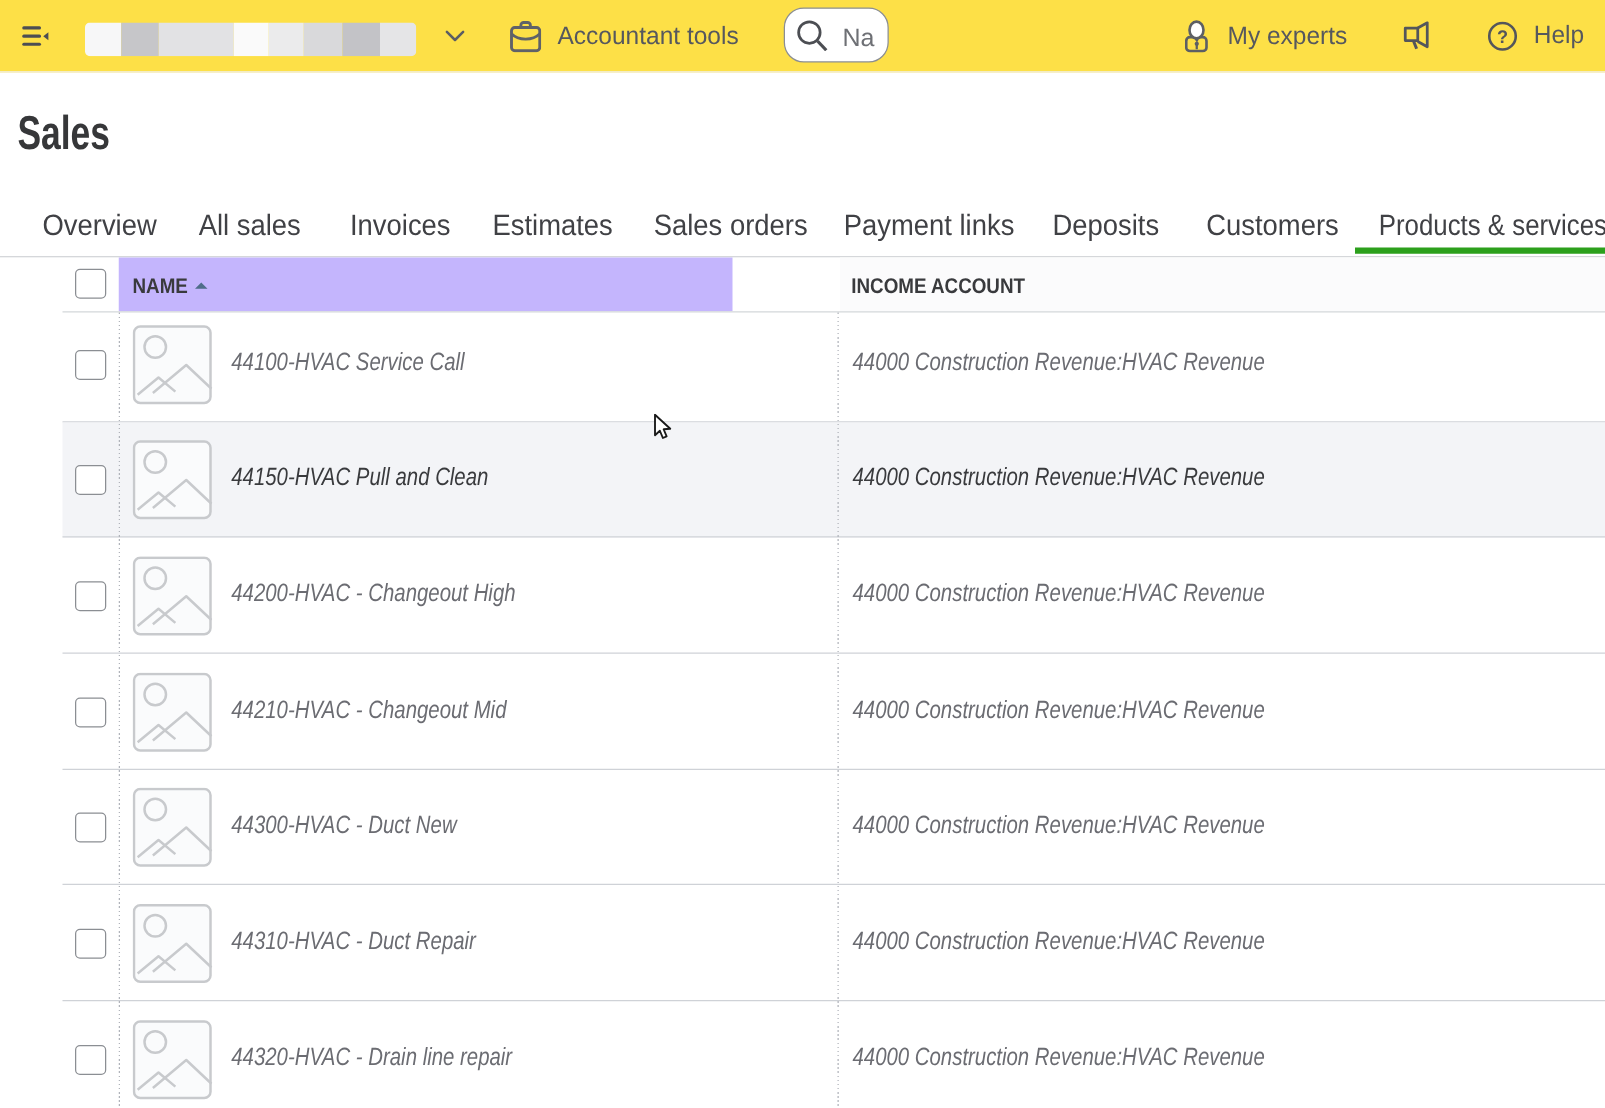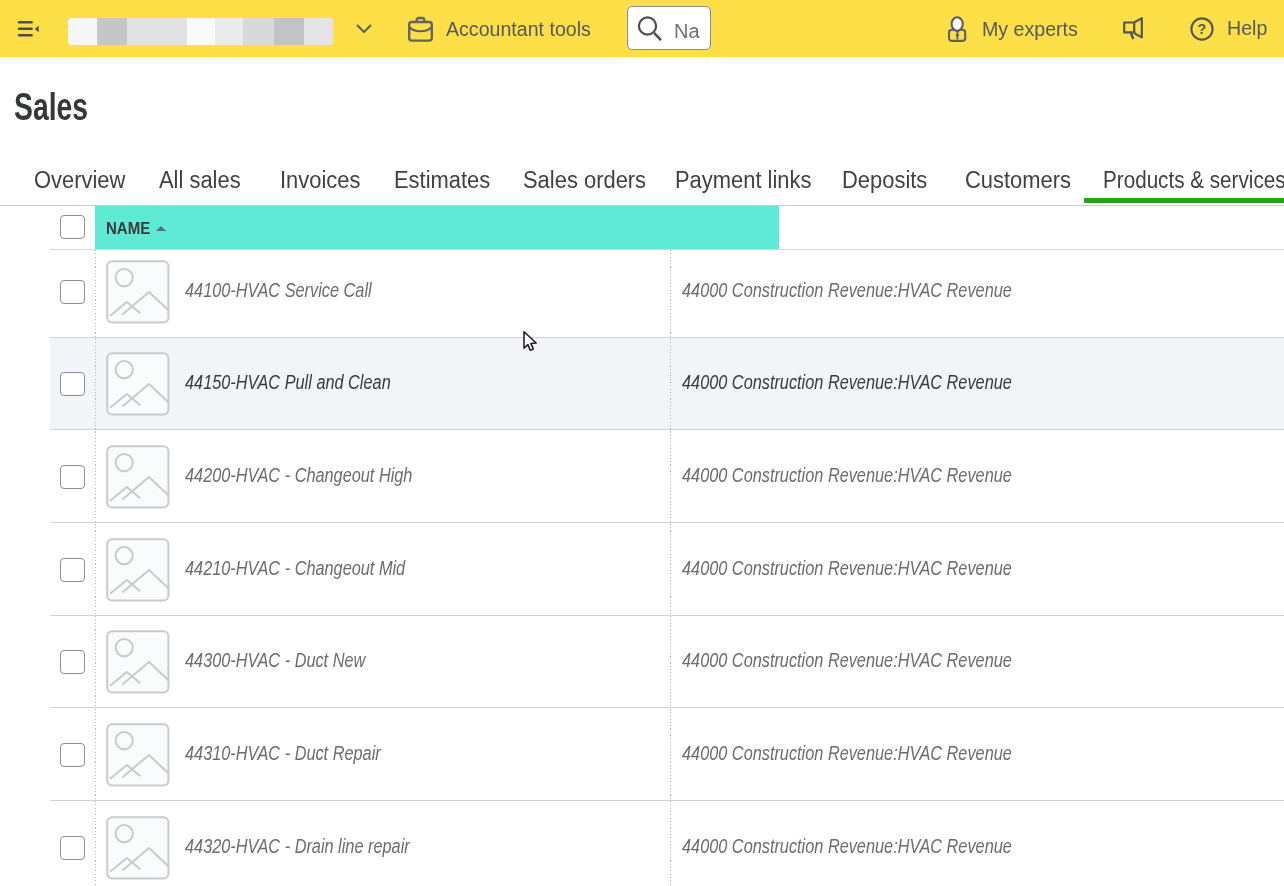--- a/index.html
+++ b/index.html
@@ -7,39 +7,39 @@
   .abs { position:absolute; }
   #stage { position:relative; width:1284px; height:886px; overflow:hidden; }
 
   
   #topbar { position:absolute; left:0; top:0; width:1284px; height:58px; background:#fde047; border-bottom:1px solid #f0f0f0; }
   .blocks { position:absolute; left:68px; top:18px; height:27px; display:flex; border-radius:4px; overflow:hidden; }
   .blocks div { height:27px; }
   .tb-label { font-size:20px; color:#56585e; transform:scaleX(0.98); transform-origin:left center; white-space:nowrap; }
 
   
-  #searchbox { position:absolute; left:627px; top:6px; width:84px; height:44px; border:1.4px solid #8b8e93; border-radius:5px; background:#fff; }
+  #searchbox { position:absolute; left:627px; top:6px; width:84px; height:44px; border:1.4px solid #8b8e93; border-radius:16px; background:#fff; }
   #searchbox span { position:absolute; left:46px; top:13px; font-size:20px; color:#6e7075; }
 
   
   #pill { position:absolute; left:735px; top:7px; width:181px; height:42px; border:2px solid #1b63e9; border-radius:21px; background:#fff; }
   #pill b { position:absolute; left:51px; top:9px; font-size:19.5px; font-weight:bold; color:#26282c; transform:scaleX(0.831); transform-origin:left center; white-space:nowrap; }
 
   
   #salesH { position:absolute; left:14px; top:85.5px; font-size:38px; font-weight:bold; color:#363739; transform:scaleX(0.745); transform-origin:left center; }
 
   
   .tab { position:absolute; top:166.5px; font-size:23.5px; color:#404145; white-space:nowrap; transform:scaleX(0.933); transform-origin:left center; }
   .tab.last { transform:scaleX(0.879); }
   #greenline { position:absolute; left:1084px; top:197.5px; width:200px; height:5px; background:#2ca01c; }
 
   
   #tbltop { position:absolute; left:0; top:205px; width:1284px; height:1.3px; background:#c7cacE; }
   #thead { position:absolute; left:0; top:206.3px; width:1284px; height:42.4px; background:#fff; }
-  #thName { position:absolute; left:95.4px; top:0; width:684px; height:42.4px; background:#5eead4; }
+  #thName { position:absolute; left:95.4px; top:0; width:491px; height:42.4px; background:#c4b5fd; }
   #thIncome { position:absolute; left:672px; top:0; width:612px; height:42.4px; background:#fbfbfc; }
   #theadB { position:absolute; left:50px; top:248.7px; width:1234px; height:1px; background:#d4d7da; }
   .hlabel { position:absolute; top:12.5px; font-weight:bold; font-size:17px; color:#393a3d; transform:scaleX(0.885); transform-origin:left center; white-space:nowrap; }
   .sortTri { position:absolute; left:60.5px; top:19.5px; width:0; height:0; border-left:5.5px solid transparent; border-right:5.5px solid transparent; border-bottom:5.5px solid #4f6d89; }
 
   #rows { position:absolute; left:0; top:245px; width:1284px; height:641px; }
   .row { position:relative; margin-left:50px; width:1234px; height:92.7px; border-bottom:1px solid #cfd2d7;font-style:italic; }
   .row.hover { background:#f3f4f7;text-align:center; }
   .row:last-child { border-bottom:none; height:80px; }
   .cb { position:absolute; left:10px; top:34.5px; width:25px; height:24px; border:1.5px solid #8b8e93; border-radius:4px; background:#fff; }
@@ -200,20 +200,23 @@
       <div class="inctxt">44000 Construction Revenue:HVAC Revenue</div>
     </div>
   </div>
 
   <div id="thead">
     <div class="cb"></div>
     <div id="thName">
       <div class="hlabel" style="left:10.9px">NAME</div>
       <div class="sortTri"></div>
     </div>
+    <div id="thIncome">
+      <div class="hlabel" style="left:8.6px">INCOME ACCOUNT</div>
+    </div>
   </div>
   <div id="theadB"></div>
 
   <div class="vdots" style="left:95px"></div>
   <div class="vdots" style="left:670px"></div>
 
   <svg class="abs" style="left:523px;top:331px;z-index:50" width="15" height="22" viewBox="0 0 15 22">
     <path d="M1 0.8 L1 17.2 L4.9 13.6 L7.3 19.4 L10.3 18.1 L7.9 12.4 L13.2 12 Z" fill="#fff" stroke="#1a1a1a" stroke-width="1.5" stroke-linejoin="round"></path>
   </svg>
 

